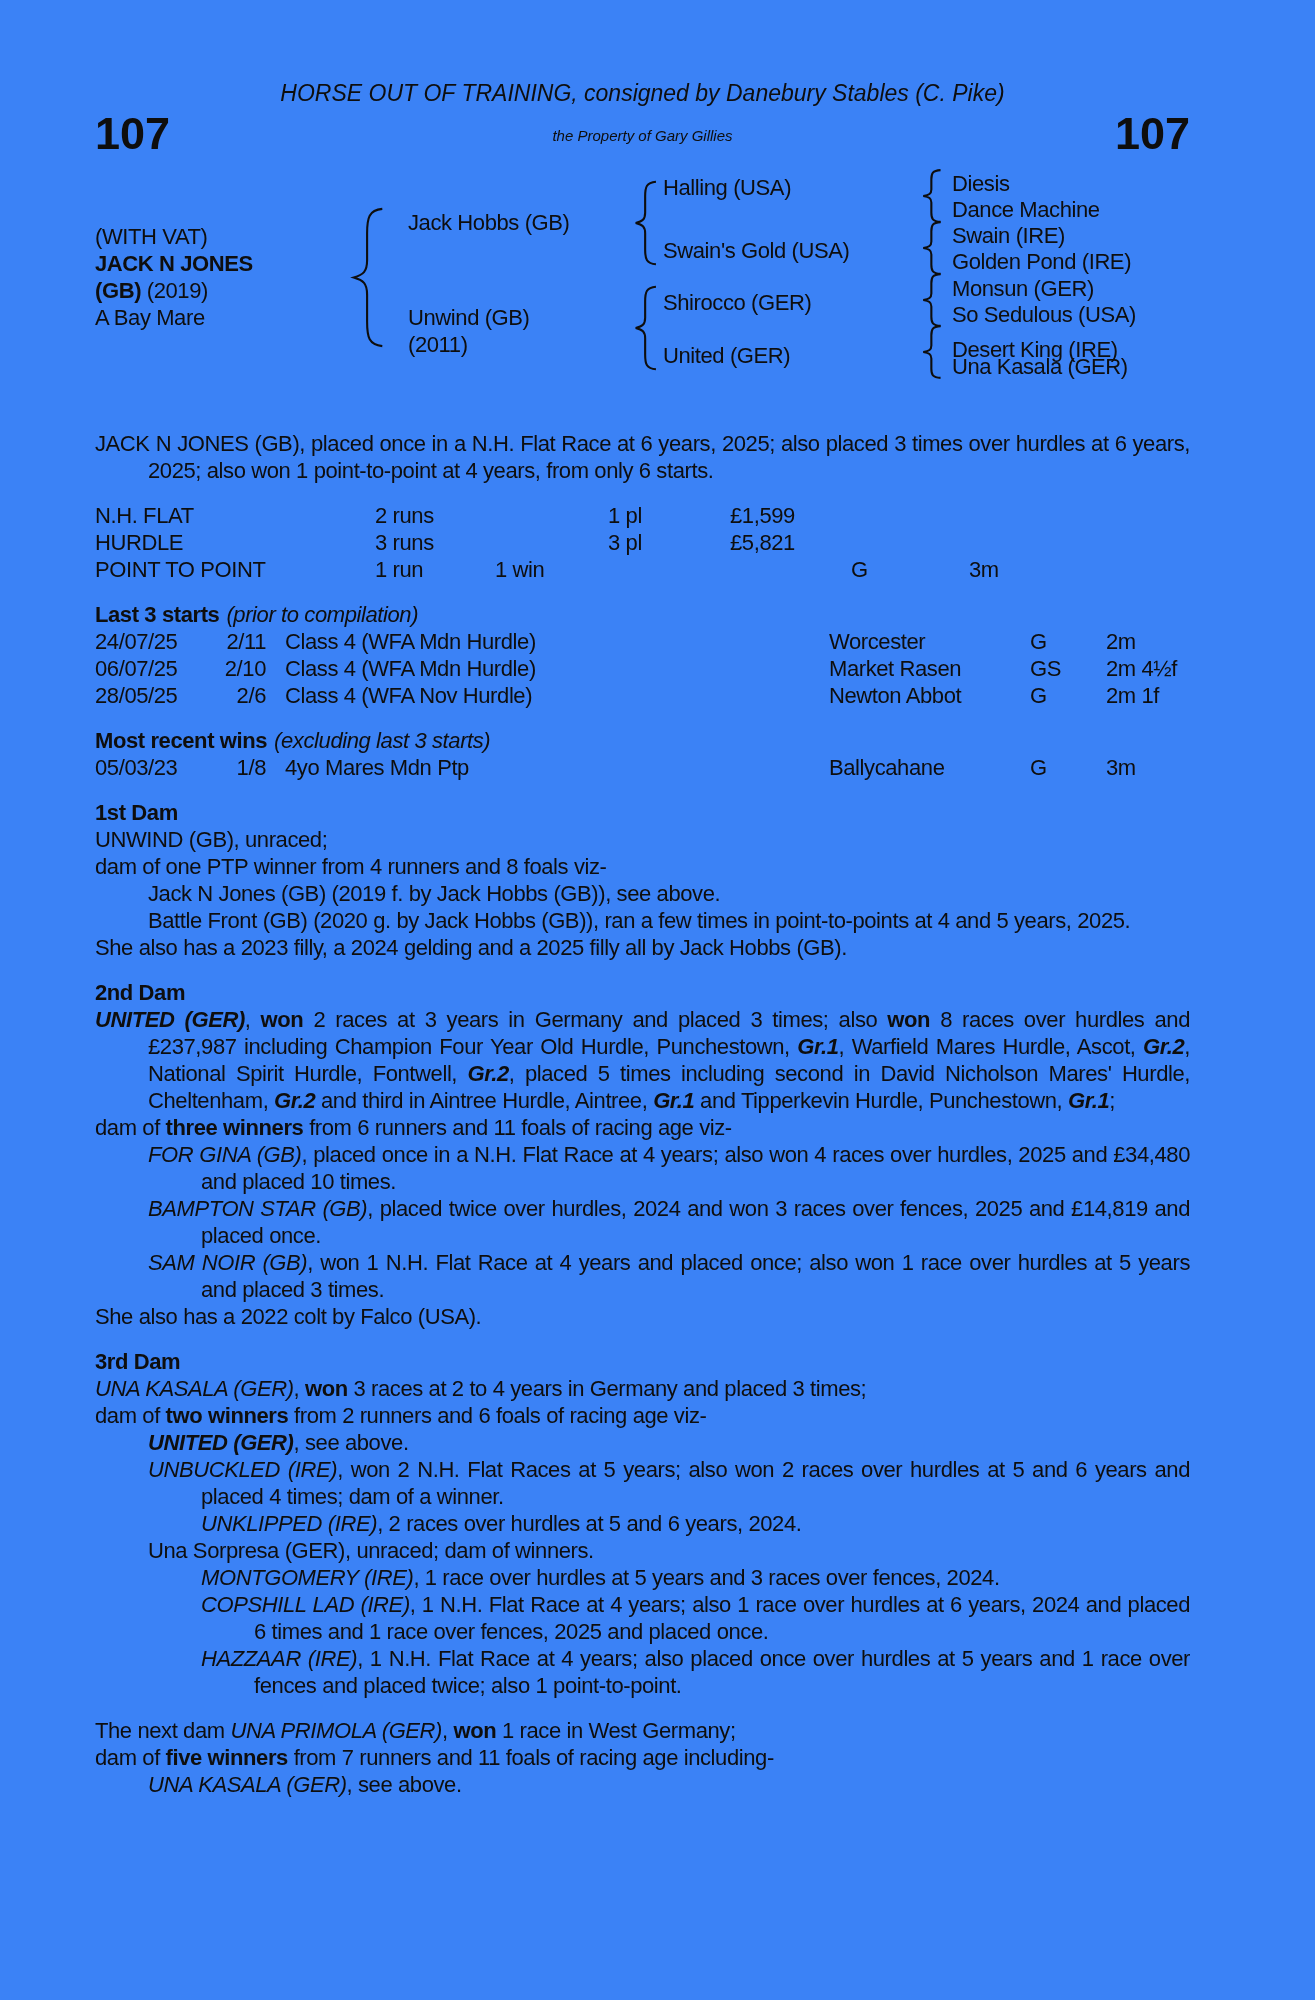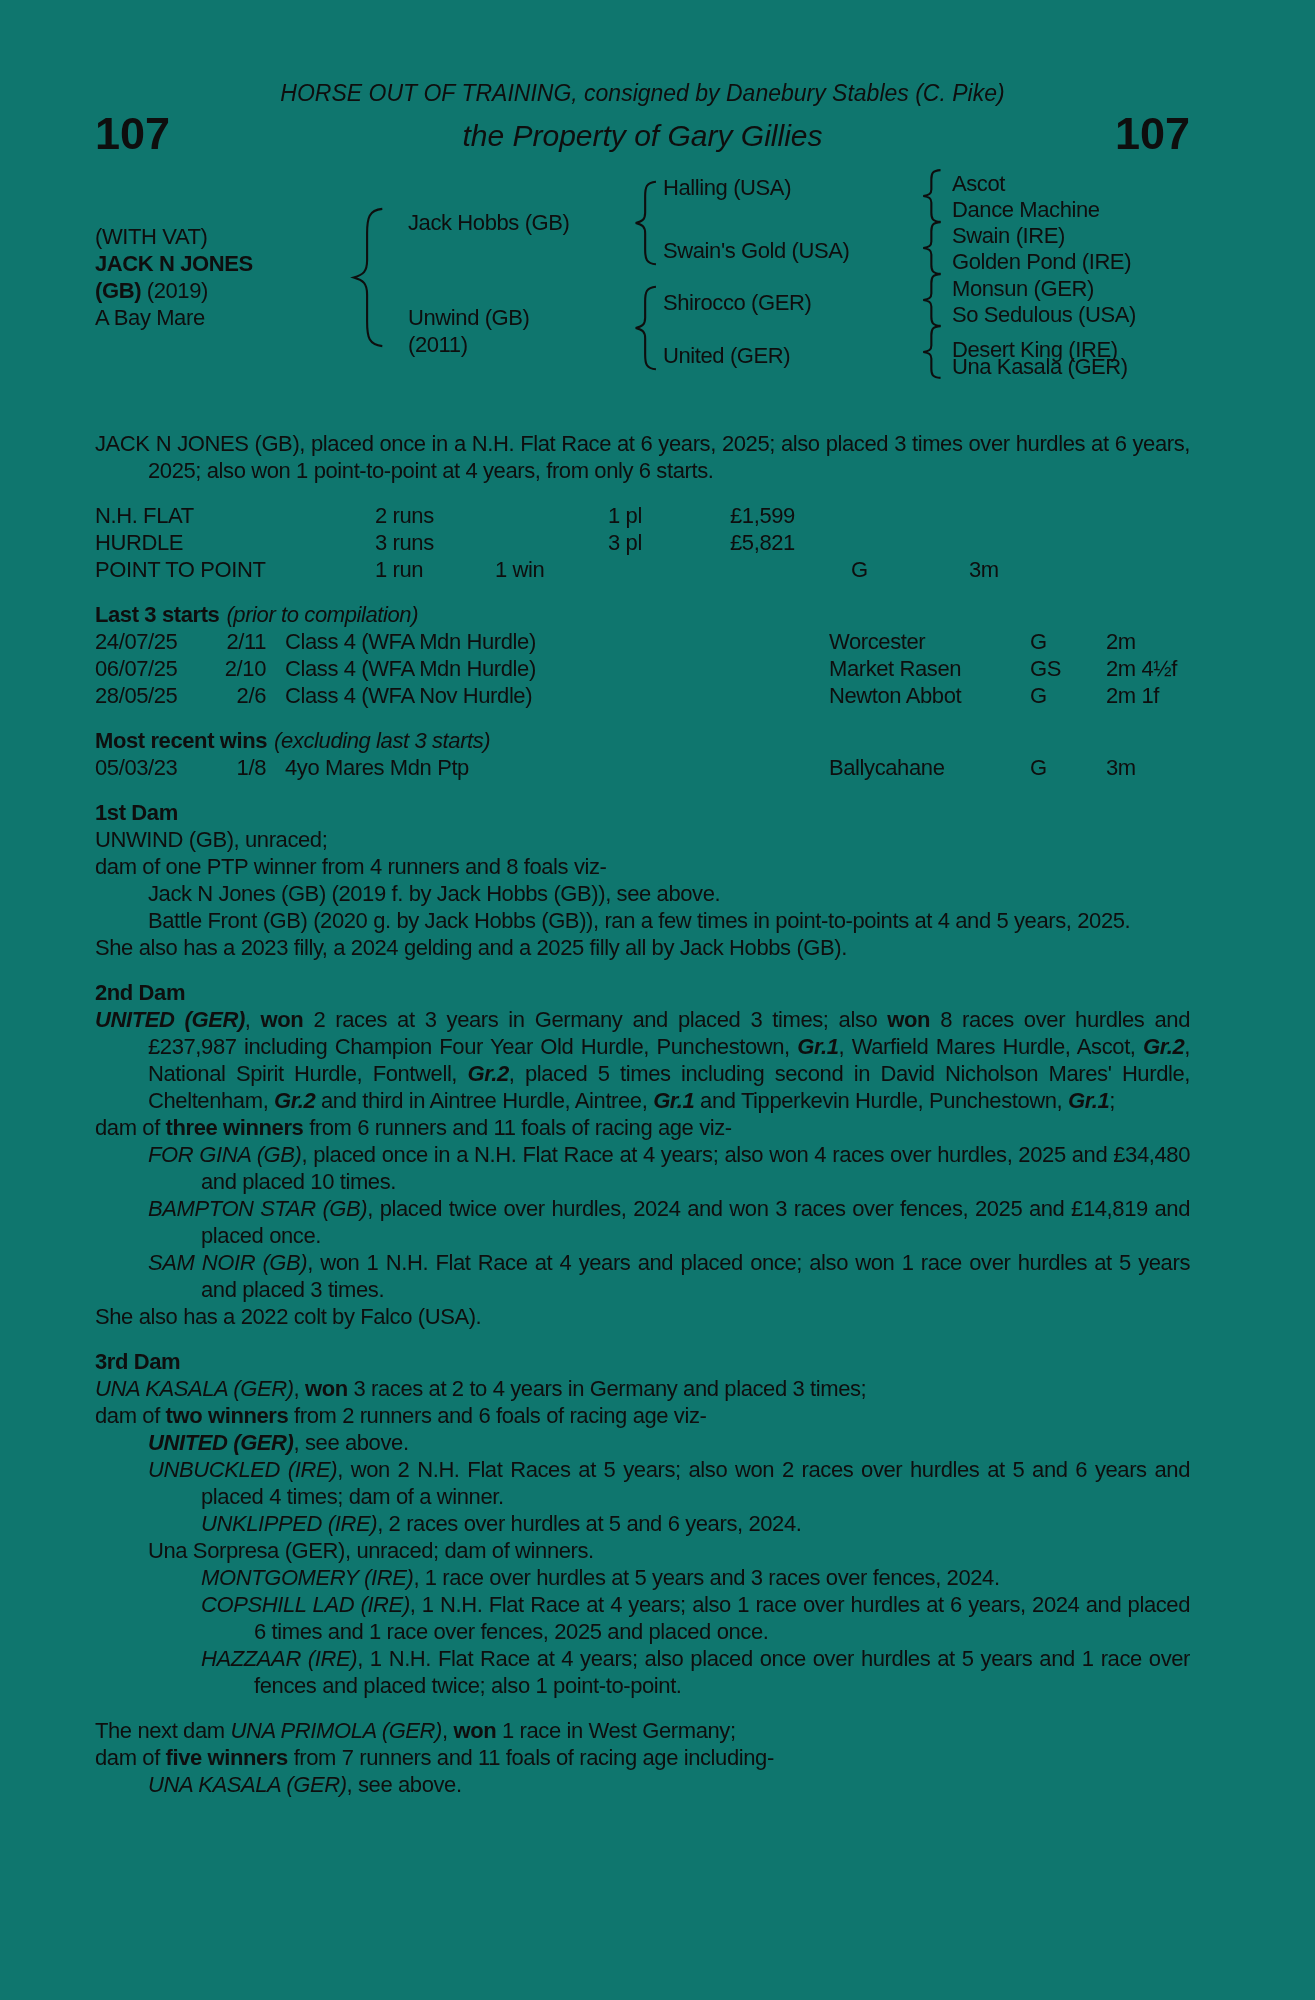--- a/index.html
+++ b/index.html
@@ -1,27 +1,27 @@
 <!DOCTYPE html>
 <html><head>
 <meta charset="utf-8">
 <style>
   html,body{margin:0;padding:0;background:#e8e8e8;}
   .page{
-    position:relative;width:1315px;height:2000px;background:#0f766e;color:#0e0e0e;
+    position:relative;width:1315px;height:2000px;background:#3b82f6;color:#0e0e0e;
     font-family:"Liberation Sans",sans-serif;font-size:22px;line-height:27px;
     letter-spacing:-0.4px;margin:0 auto;overflow:hidden;
   }
   .abs{position:absolute;}
   .b{font-weight:bold;text-align:center;}
   .i{font-style:italic;}
 
   
   .title1{left:95px;top:80px;width:1095px;text-align:center;font-style:italic;font-size:23px;letter-spacing:0;}
-  .title2{left:95px;top:122px;width:1095px;text-align:center;font-style:italic;font-size:30px;letter-spacing:0;}
+  .title2{left:95px;top:122px;width:1095px;text-align:center;font-style:italic;font-size:15px;letter-spacing:0;}
   .lot{top:111px;font-size:45px;line-height:46px;font-weight:bold;letter-spacing:0;}
   .lot-left{left:95px;}
   .lot-right{left:95px;width:1095px;text-align:right;}
 
   
   .ped{position:absolute;white-space:nowrap;}
   .horse-block{left:95px;top:223px;}
   .sire{left:408px;top:209px;}
   .dam{left:408px;top:304px;}
   .gp{left:663px;}
@@ -113,21 +113,21 @@
     <svg viewBox="0 0 20 100" preserveAspectRatio="none">
         <path d="M17 2 C10 3 9 8 9 19 L9 38 C9 46 7 48 2 50 C7 52 9 54 9 62 L9 81 C9 92 10 97 17 98" fill="none" stroke="#0e0e0e" stroke-width="2.1" vector-effect="non-scaling-stroke"></path>
       </svg>
   </div>
   <div class="brace brace-g bg3">
     <svg viewBox="0 0 20 100" preserveAspectRatio="none">
         <path d="M17 2 C10 3 9 8 9 19 L9 38 C9 46 7 48 2 50 C7 52 9 54 9 62 L9 81 C9 92 10 97 17 98" fill="none" stroke="#0e0e0e" stroke-width="2.1" vector-effect="non-scaling-stroke"></path>
       </svg>
   </div>
 
-  <div class="ped gg gg0">Ascot</div>
+  <div class="ped gg gg0">Diesis</div>
   <div class="ped gg gg1">Dance Machine</div>
   <div class="ped gg gg2">Swain (IRE)</div>
   <div class="ped gg gg3">Golden Pond (IRE)</div>
   <div class="ped gg gg4">Monsun (GER)</div>
   <div class="ped gg gg5">So Sedulous (USA)</div>
   <div class="ped gg gg6">Desert King (IRE)</div>
   <div class="ped gg gg7">Una Kasala (GER)</div>
 
   <div class="body">
 

